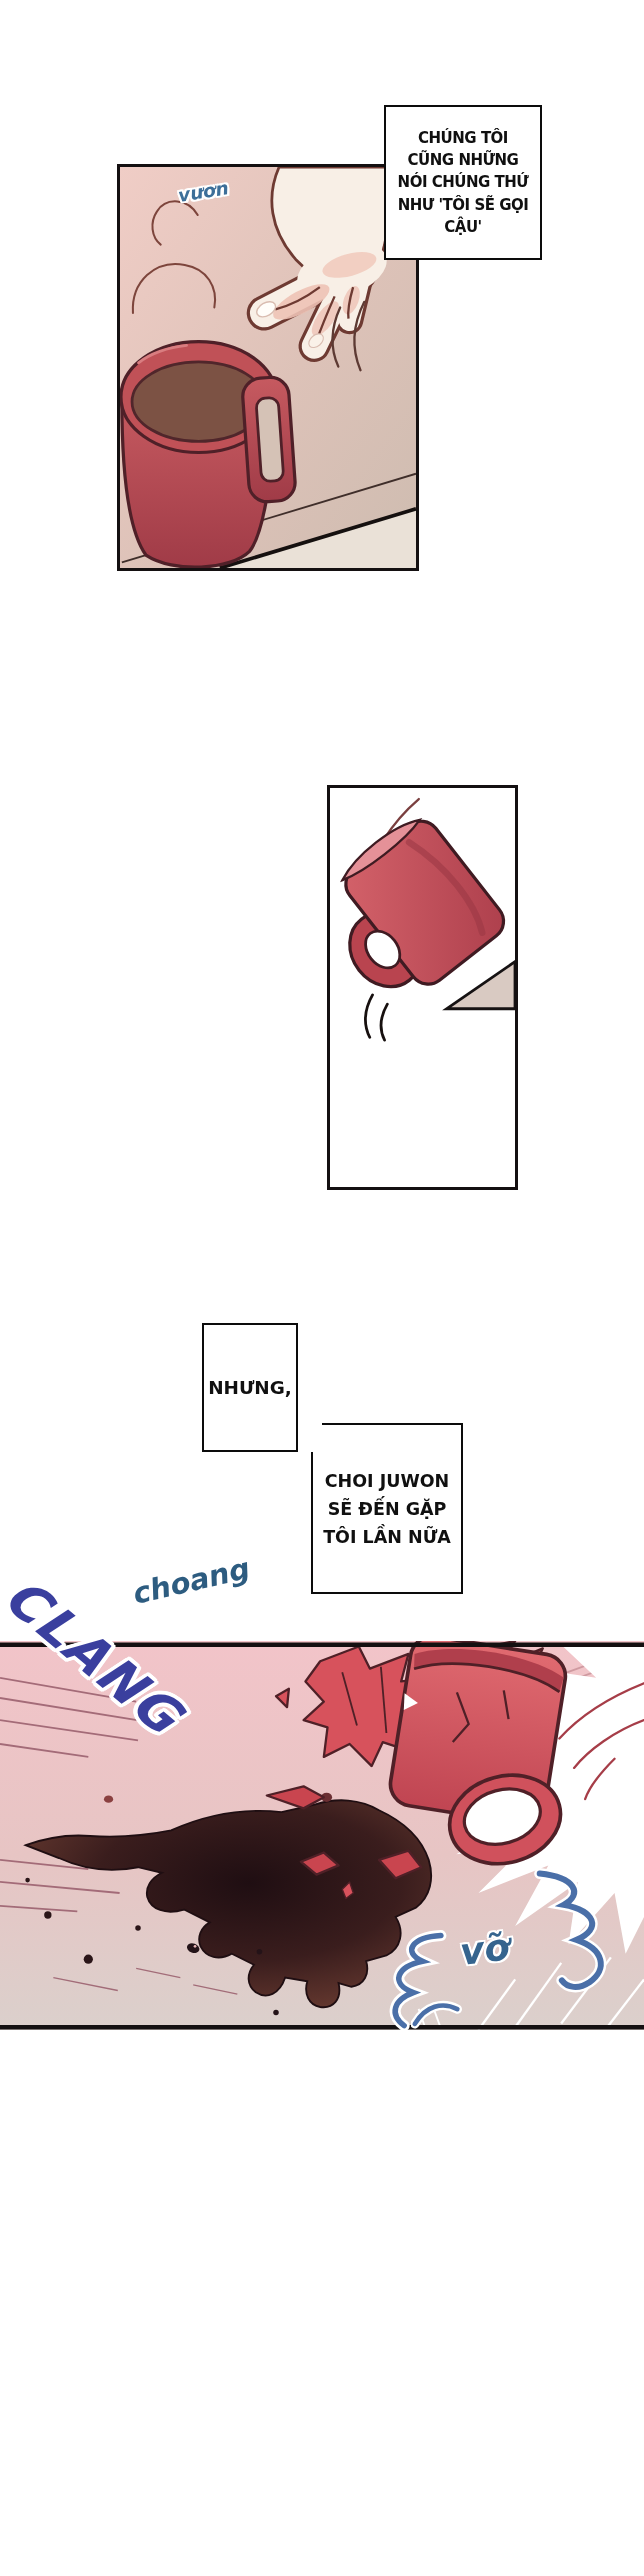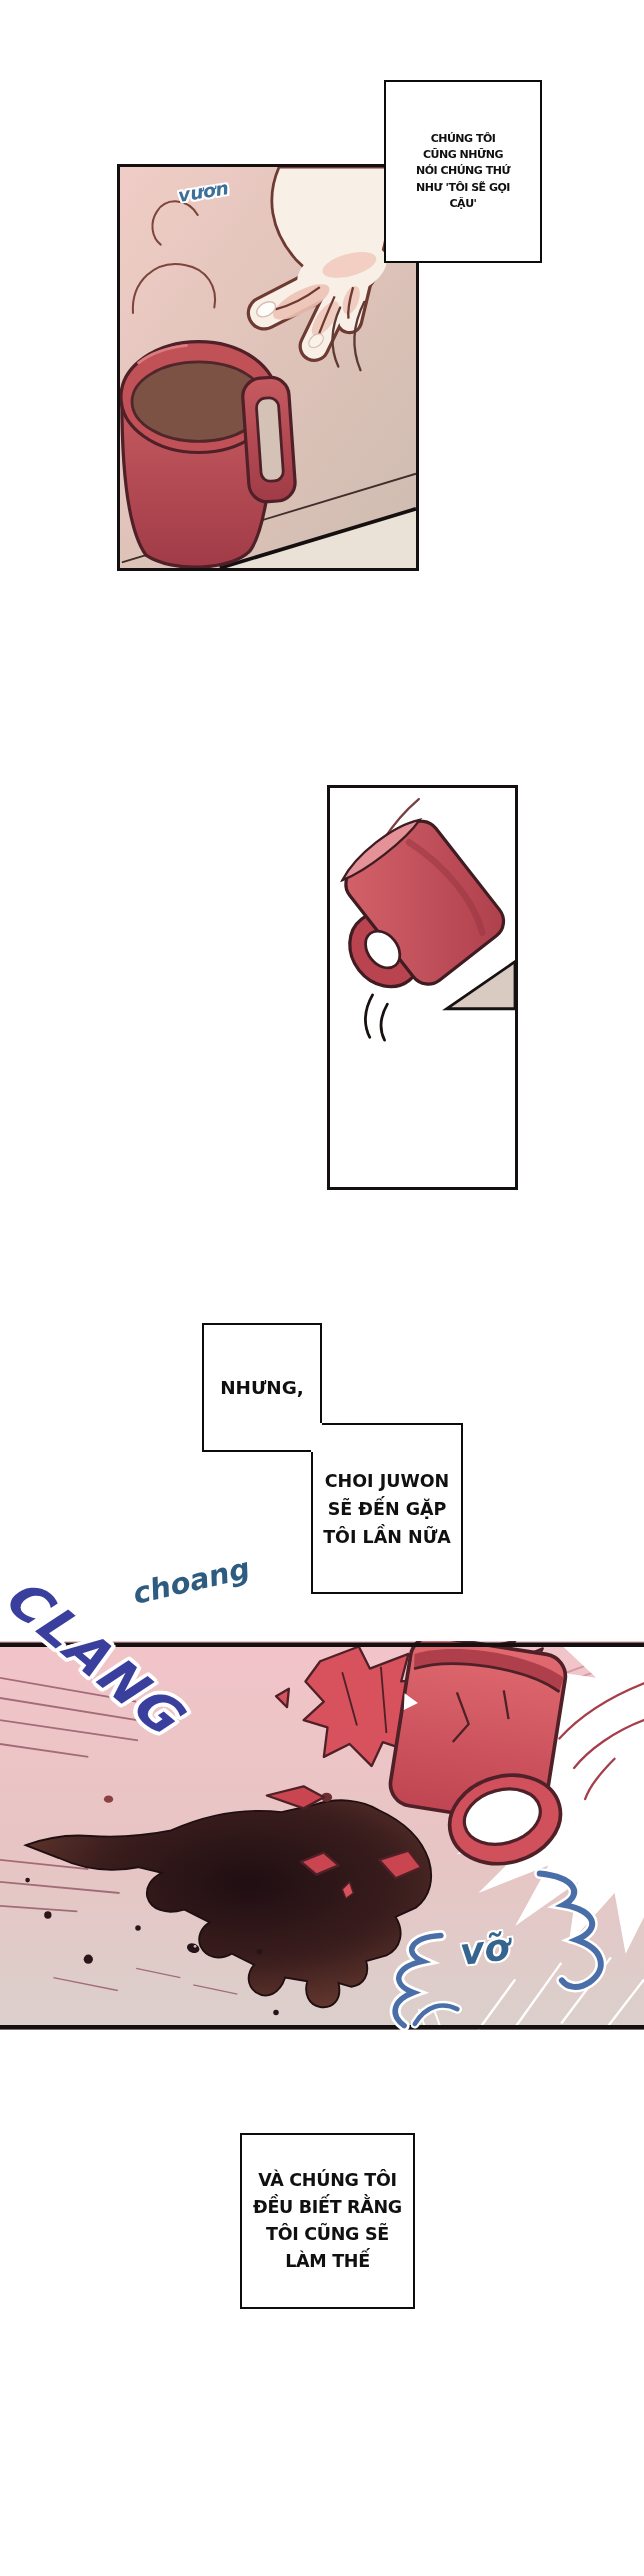--- a/index.html
+++ b/index.html
@@ -4,22 +4,22 @@
 <style>
   html,body{margin:0;padding:0;background:#ffffff;}
   #page{position:relative;width:644px;height:2576px;background:#ffffff;overflow:hidden;
         font-family:"DejaVu Sans","Liberation Sans",sans-serif;}
   .panel{position:absolute;box-sizing:border-box;z-index:5;}
   .panel svg{display:block;width:100%;height:100%;}
   .caption{position:absolute;box-sizing:border-box;background:#ffffff;border:2.8px solid #0c0c0c;
            z-index:20;display:flex;flex-direction:column;justify-content:center;align-items:center;
            color:#101010;font-weight:bold;text-align:center;}
   .cap-line{display:block;}
-  .cap-top{left:384px;top:80px;width:158px;height:183px;font-size:11px;line-height:1.48;letter-spacing:-0.5px;}
-  .cap-nhung{left:202px;top:1323px;width:120px;height:129px;font-size:18.4px;}
+  .cap-top{left:384px;top:105px;width:158px;height:155px;font-size:15px;line-height:1.48;letter-spacing:-0.5px;}
+  .cap-nhung{left:202px;top:1323px;width:96px;height:129px;font-size:18.4px;}
   .cap-choi{left:311px;top:1423px;width:152px;height:171px;font-size:17.5px;line-height:1.6;}
   .cap-bottom{left:240px;top:2133px;width:175px;height:176px;font-size:17.5px;line-height:1.55;letter-spacing:-0.3px;}
   .cap-patch{position:absolute;left:311px;top:1423px;width:11px;height:28.5px;background:#ffffff;z-index:30;}
   .sfx{position:absolute;z-index:40;font-style:italic;font-weight:bold;white-space:nowrap;}
   .out2{text-shadow:-1.8px 0 #fff,1.8px 0 #fff,0 -1.8px #fff,0 1.8px #fff,-1.8px -1.8px #fff,1.8px -1.8px #fff,-1.8px 1.8px #fff,1.8px 1.8px #fff;}
   .out4{text-shadow:-3.7px 0 #fff,3.7px 0 #fff,0 -3.7px #fff,0 3.7px #fff,-2.8px -2.8px #fff,2.8px -2.8px #fff,-2.8px 2.8px #fff,2.8px 2.8px #fff,-3.7px 1.8px #fff,3.7px -1.8px #fff,1.8px 3.7px #fff,-1.8px -3.7px #fff;}
   .sfx-vuon{left:178px;top:181px;font-size:18.4px;color:#3d6f99;transform:rotate(-9deg);}
   .sfx-choang{left:132px;top:1564px;font-size:29px;color:#2d5c80;transform:rotate(-13deg);}
   .sfx-clang{left:20px;top:1577px;font-size:52px;letter-spacing:2.8px;color:#3a3f9e;
              transform:rotate(40deg) skewX(-6deg);transform-origin:18.4px 18.4px;}
@@ -222,26 +222,20 @@
     <span class="cap-line">CHOI JUWON</span>
     <span class="cap-line">SẼ ĐẾN GẶP</span>
     <span class="cap-line">TÔI LẦN NỮA</span>
   </div>
 
   <div class="caption cap-nhung">
     <span class="cap-line">NHƯNG,</span>
   </div>
   <div class="cap-patch"></div>
 
-  <div class="caption cap-bottom">
-    <span class="cap-line">VÀ CHÚNG TÔI</span>
-    <span class="cap-line">ĐỀU BIẾT RẰNG</span>
-    <span class="cap-line">TÔI CŨNG SẼ</span>
-    <span class="cap-line">LÀM THẾ</span>
-  </div>
 
   <div class="sfx sfx-vuon out2" style="color: rgb(61, 111, 153);">vươn</div>
   <div class="sfx sfx-choang out2" style="color: rgb(45, 92, 128);">choang</div>
   <div class="sfx sfx-clang out4" style="color: rgb(58, 63, 158);">CLANG</div>
   <div class="sfx sfx-vo out2" style="color: rgb(53, 100, 142);">vỡ</div>
 
   <svg class="zig" style="left:380px;top:1930px;" width="74" height="103" viewBox="0 0 80 112">
     <path d="M 66,6 C 34,8 24,24 46,34 C 18,40 10,58 36,68 C 14,76 10,92 26,104" fill="none" stroke="#ffffff" stroke-width="12" stroke-linecap="round"></path>
     <path d="M 66,6 C 34,8 24,24 46,34 C 18,40 10,58 36,68 C 14,76 10,92 26,104" fill="none" stroke="#4a6fa8" stroke-width="6" stroke-linecap="round"></path>
   </svg>

